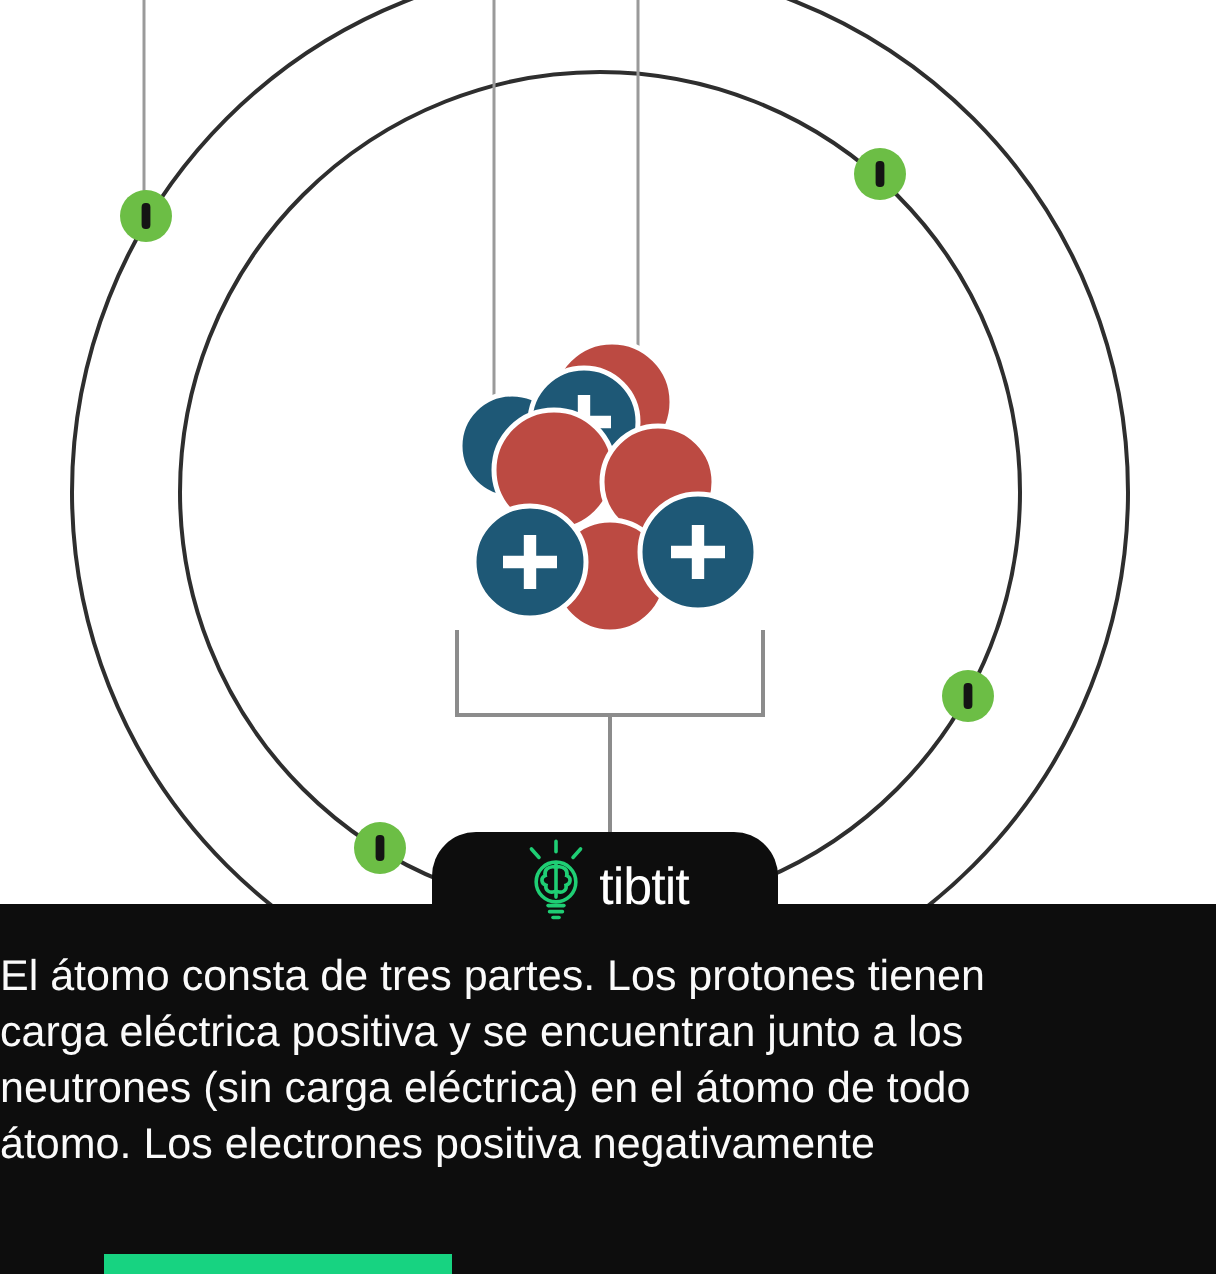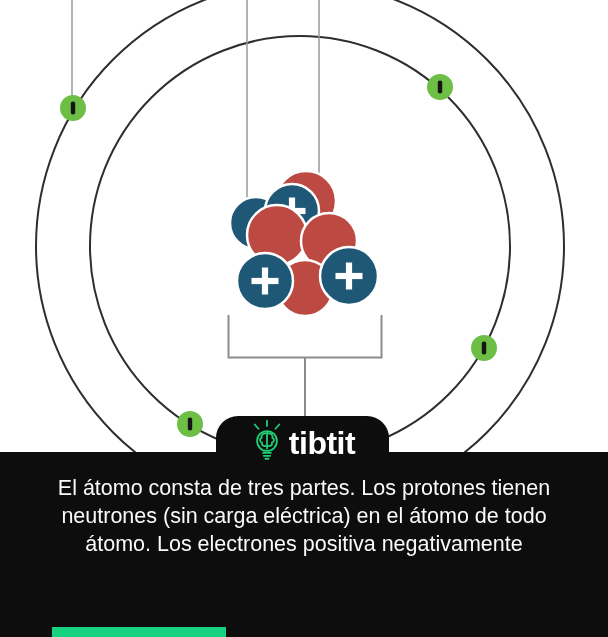--- a/index.html
+++ b/index.html
@@ -29,38 +29,37 @@
     background: #0d0d0d;
     border-radius: 22px 22px 0 0;
     display: flex;
     align-items: center;
     justify-content: center;
     gap: 5px;
     z-index: 3;
   }
   .badge .brand-text {
     color: #ffffff;
-    font-size: 32px;
-    font-weight: bold;
+    font-size: 26px;
+    font-weight: normal;
     letter-spacing: -0.5px;
     margin-top: 6px;
   }
   .badge .bulb { margin-top: 2px; }
 
   
   .panel {
     position: absolute;
     left: 0; top: 452px;
     width: 608px; height: 185px;
     background: #0d0d0d;
     z-index: 2;
   }
   .caption {
     padding-top: 22px;
-    text-align: center;
     color: #fafafa;
     font-size: 21.5px;
     line-height: 28px;
     font-weight: 400;
   }
   .footer-bar {
     position: absolute;
     left: 52px; bottom: 0;
     width: 174px; height: 10px;
     background: #17d381;
@@ -123,19 +122,20 @@
       <line x1="13.8" y1="35.5" x2="22.2" y2="35.5"></line>
       <line x1="14.6" y1="38.7" x2="21.4" y2="38.7"></line>
       <line x1="16.4" y1="41.8" x2="19.6" y2="41.8"></line>
     </svg>
     <span class="brand-text">tibtit</span>
   </div>
 
   <div class="panel">
     <div class="caption">
       <div>El átomo consta de tres partes. Los protones tienen</div>
+      <div>carga eléctrica positiva y se encuentran junto a los</div>
       <div>neutrones (sin carga eléctrica) en el átomo de todo</div>
       <div>átomo. Los electrones positiva negativamente</div>
     </div>
     <div class="footer-bar"></div>
   </div>
 
 </div>
 
 </body></html>

